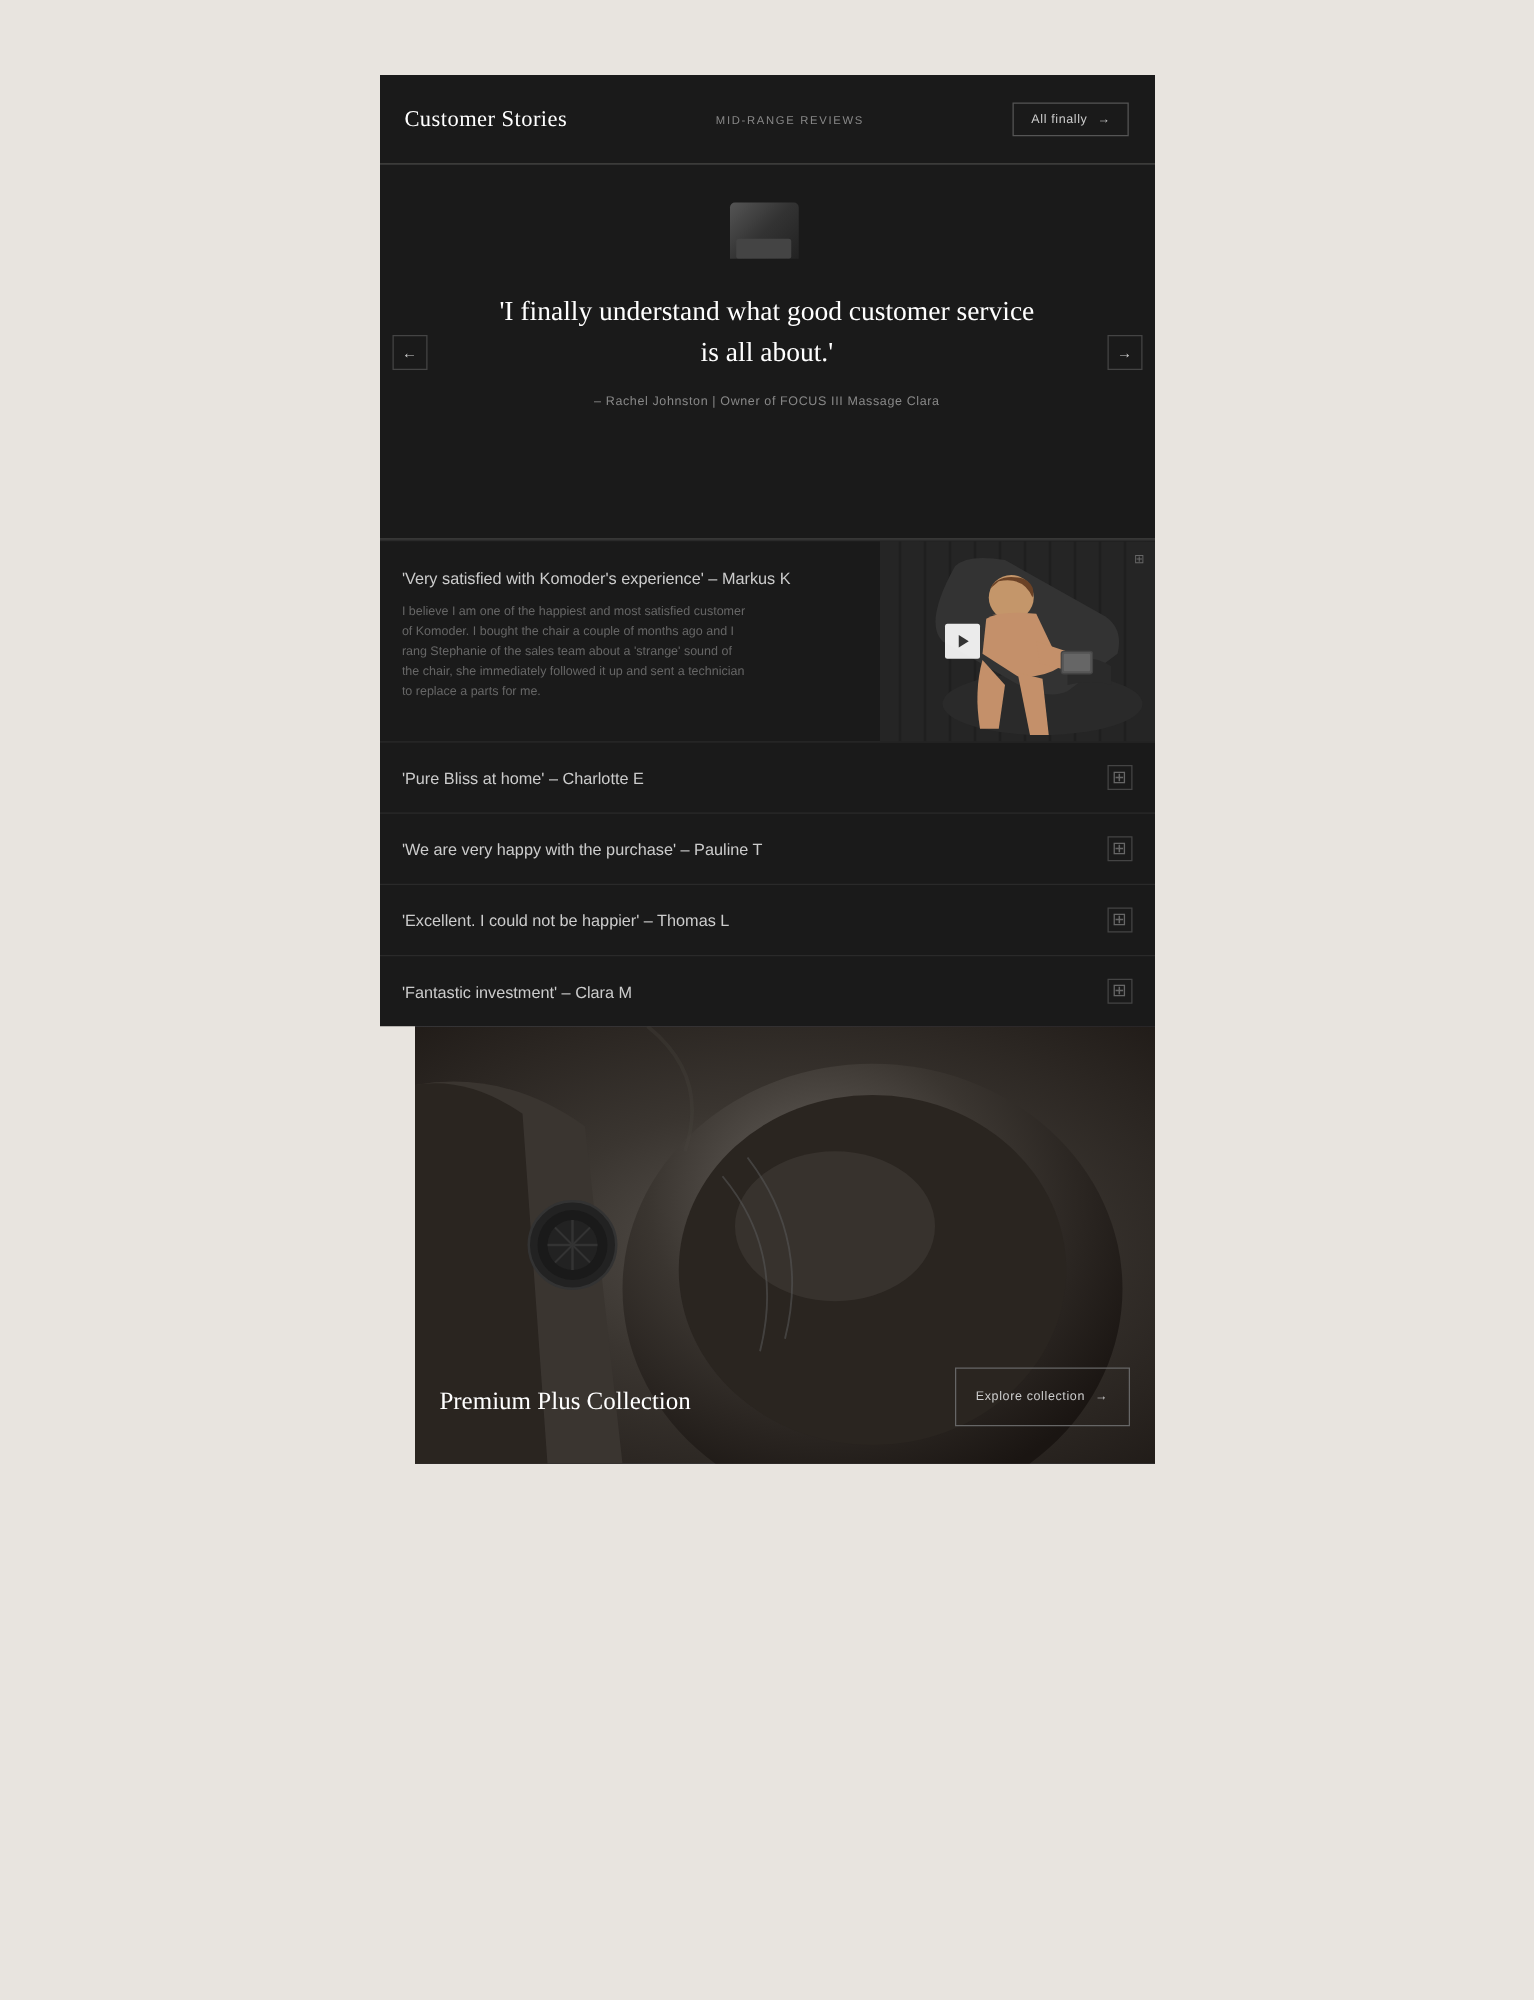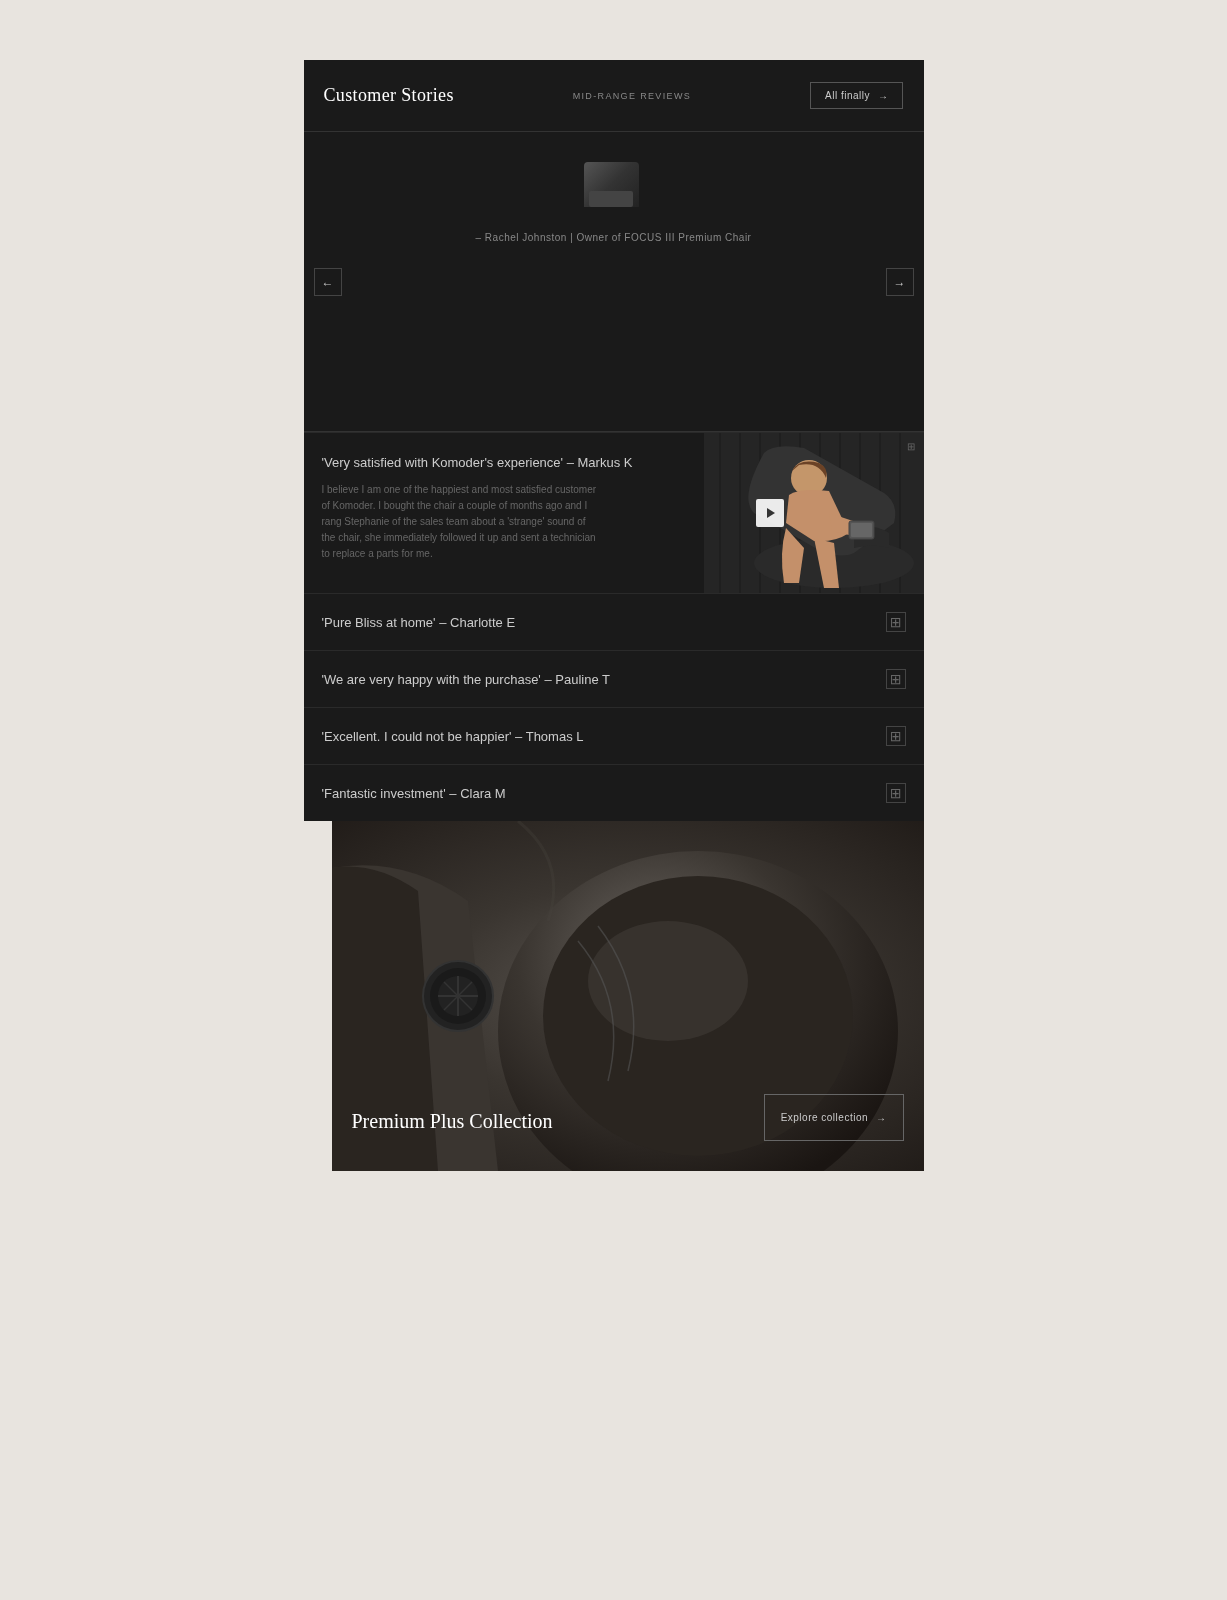--- a/index.html
+++ b/index.html
@@ -304,21 +304,22 @@
 
   <div class="hero-section">
     <button class="hero-nav-left">
       <span>←</span>
     </button>
 
     <div class="hero-product-img">
       <div class="chair-shape"></div>
     </div>
 
-    <div class="hero-attribution">– Rachel Johnston  |  Owner of FOCUS III Premium Chair</div>
+    <div class="hero-quote">'I finally understand what good customer service is all about.'</div>
+    <div class="hero-attribution">– Rachel Johnston  |  Owner of FOCUS III Massage Clara</div>
 
     <button class="hero-nav-right">
       <span>→</span>
     </button>
   </div>
 
   <div class="reviews-section">
 
     <div class="featured-review">
       <div class="featured-review-left">

